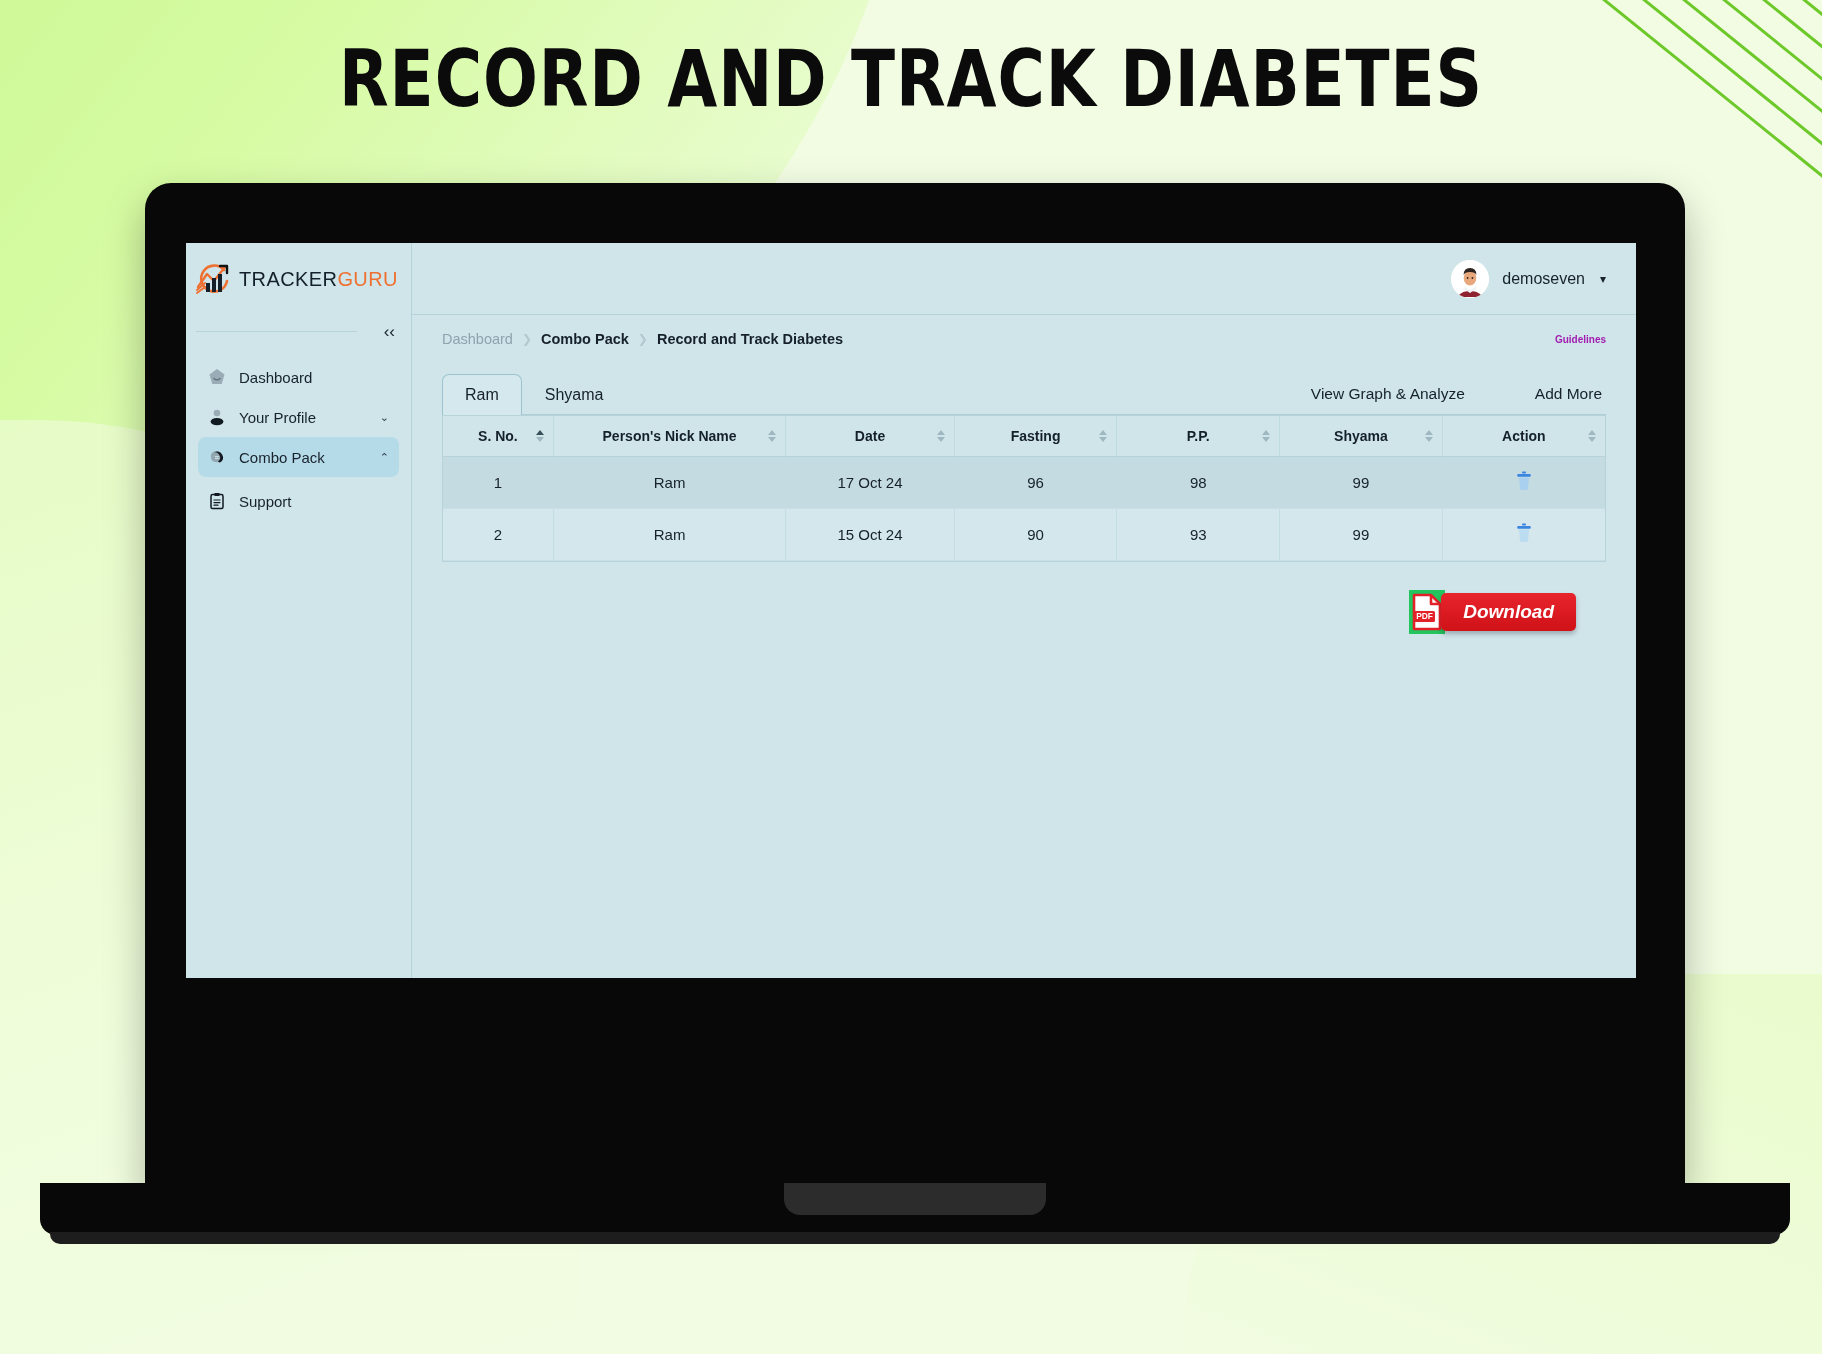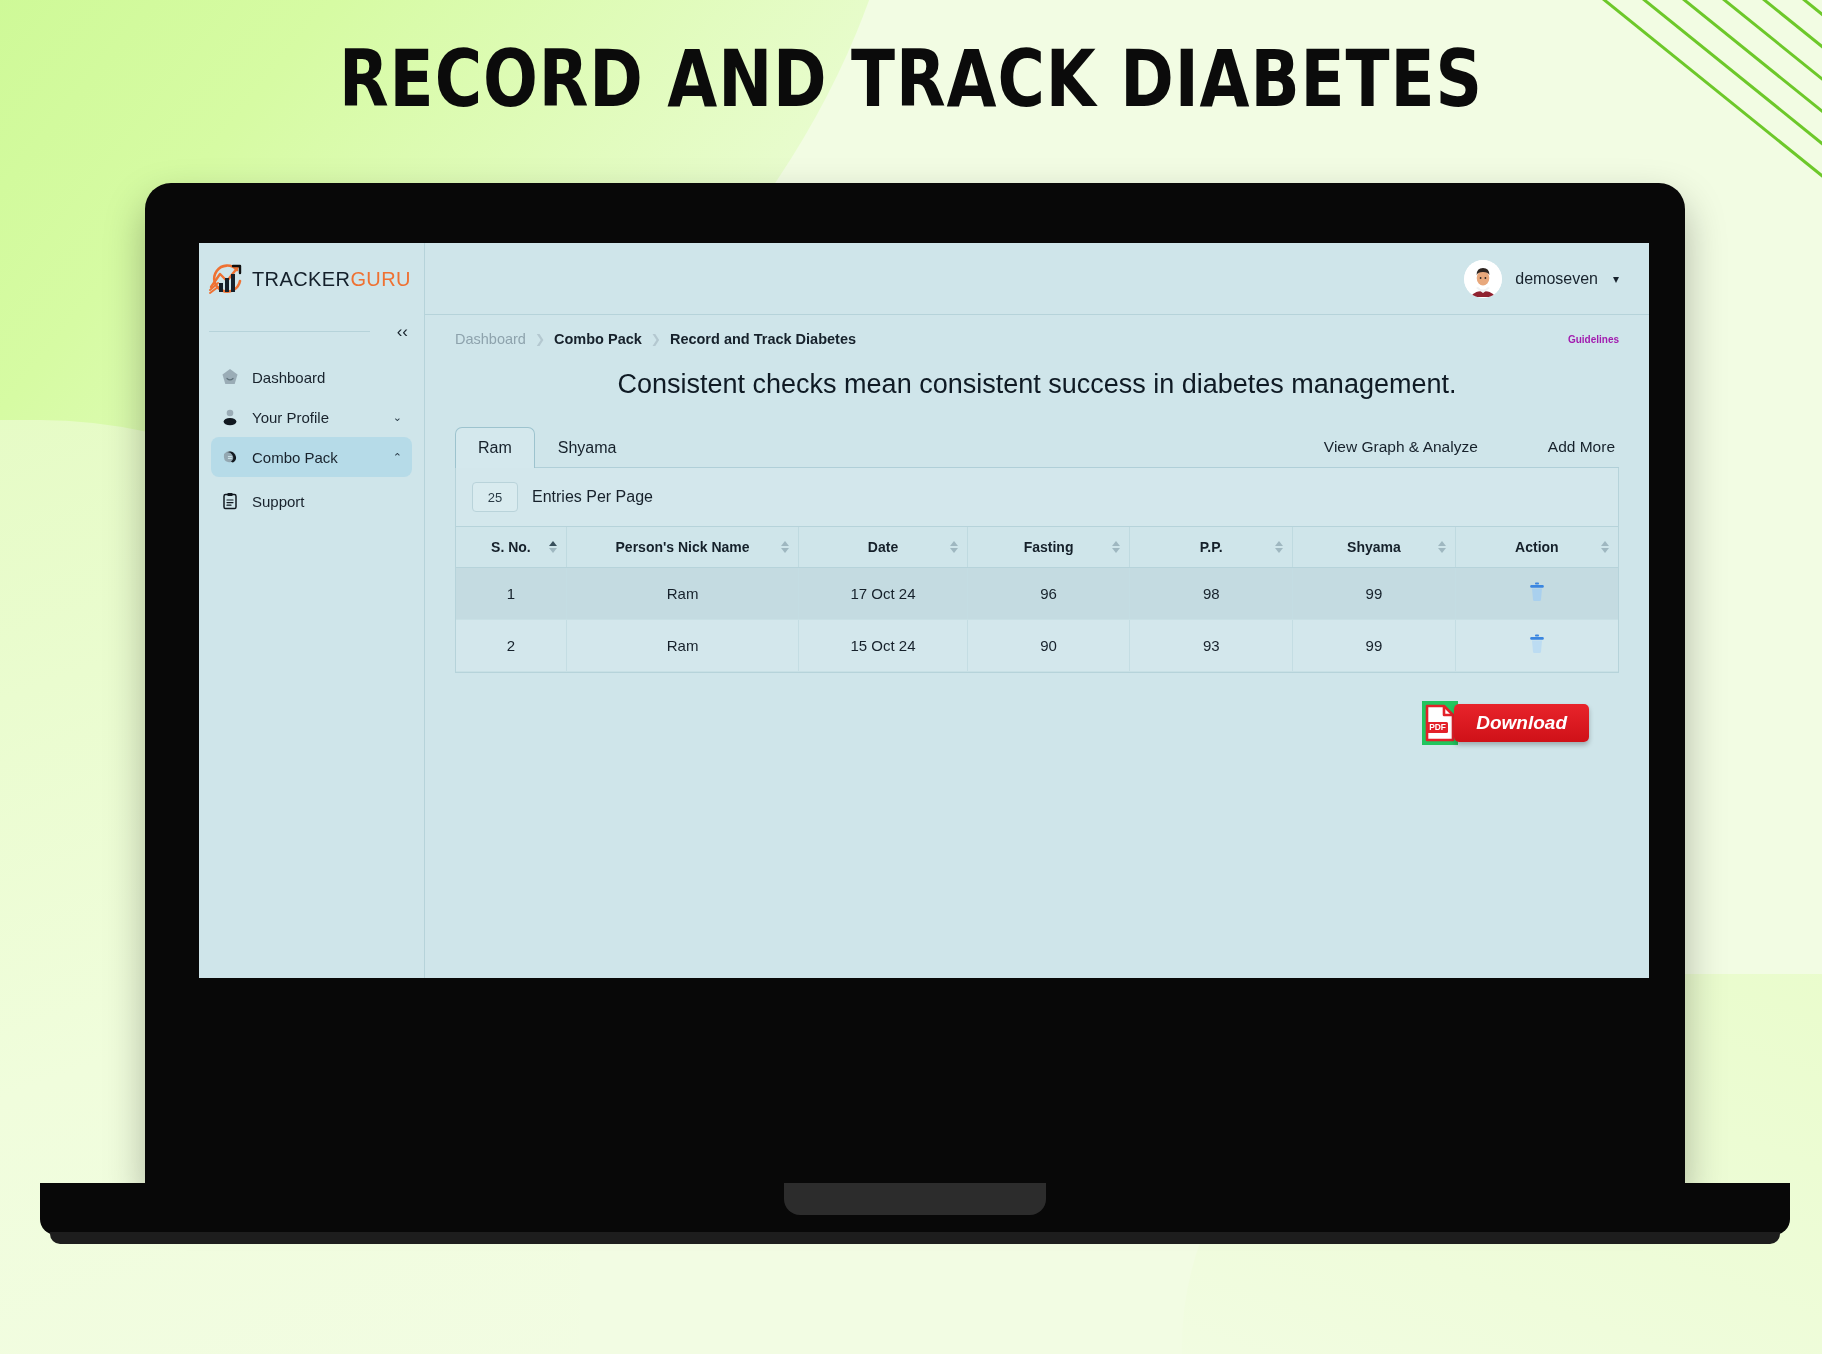--- a/index.html
+++ b/index.html
@@ -71,21 +71,21 @@
   .laptop-lid {
     position: relative;
     width: 1540px;
     height: 1007px;
     background: #080808;
     border-radius: 26px 26px 6px 6px;
     box-shadow: 0 18px 40px rgba(0,0,0,0.28);
   }
   .laptop-screen {
     position: absolute;
-    left: 54px; top: 60px;
+    left: 41px; top: 60px;
     width: 1450px;
     height: 735px;
     background: #cfe5ea;
     overflow: hidden;
   }
   .laptop-base {
     position: absolute;
     left: -105px;
     top: 1000px;
     width: 1750px;
@@ -548,43 +548,38 @@
               <div class="crumbs">
                 <span class="crumb-muted">Dashboard</span>
                 <span class="crumb-sep">❯</span>
                 <span class="crumb-strong">Combo Pack</span>
                 <span class="crumb-sep">❯</span>
                 <span class="crumb-strong">Record and Track Diabetes</span>
               </div>
               <span class="guidelines">Guidelines</span>
             </div>
 
-            <div class="headline">Consistent checks mean consistent success in diabetes management.</div>
 
             <div class="panel">
 
               <div class="tabsrow">
                 <div class="tab active">
                   <span>Ram</span>
                 </div>
                 <div class="tab">
                   <span>Shyama</span>
                 </div>
                 <div class="tabs-actions">
                   <span class="tab-action">View Graph &amp; Analyze</span>
                   <span class="tab-action">Add More</span>
                 </div>
               </div>
 
               <div class="tablecard">
 
-                <div class="epp-row">
-                  <div class="epp-box">25</div>
-                  <span class="epp-label">Entries Per Page</span>
-                </div>
 
                 <table class="grid">
                   <colgroup>
                     <col style="width:9.5%">
                       <col style="width:20%">
                       <col style="width:14.5%">
                     <col style="width:14%">
                       <col style="width:14%">
                       <col style="width:14%">
                       <col style="width:14%">

